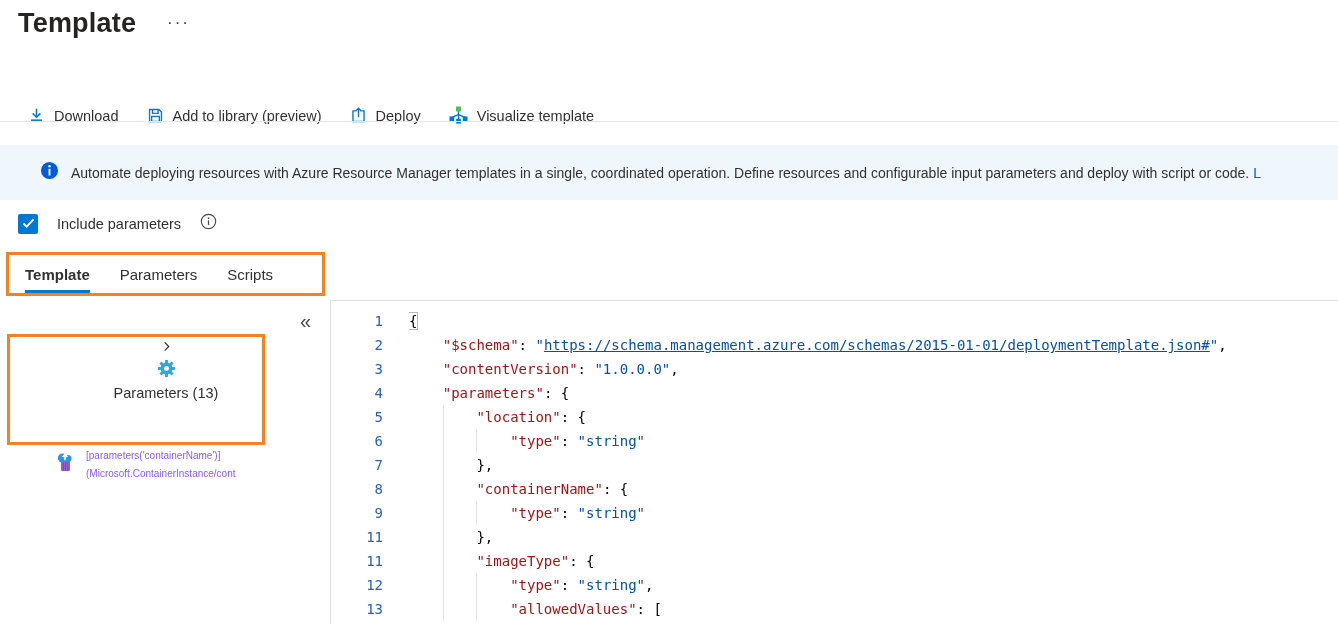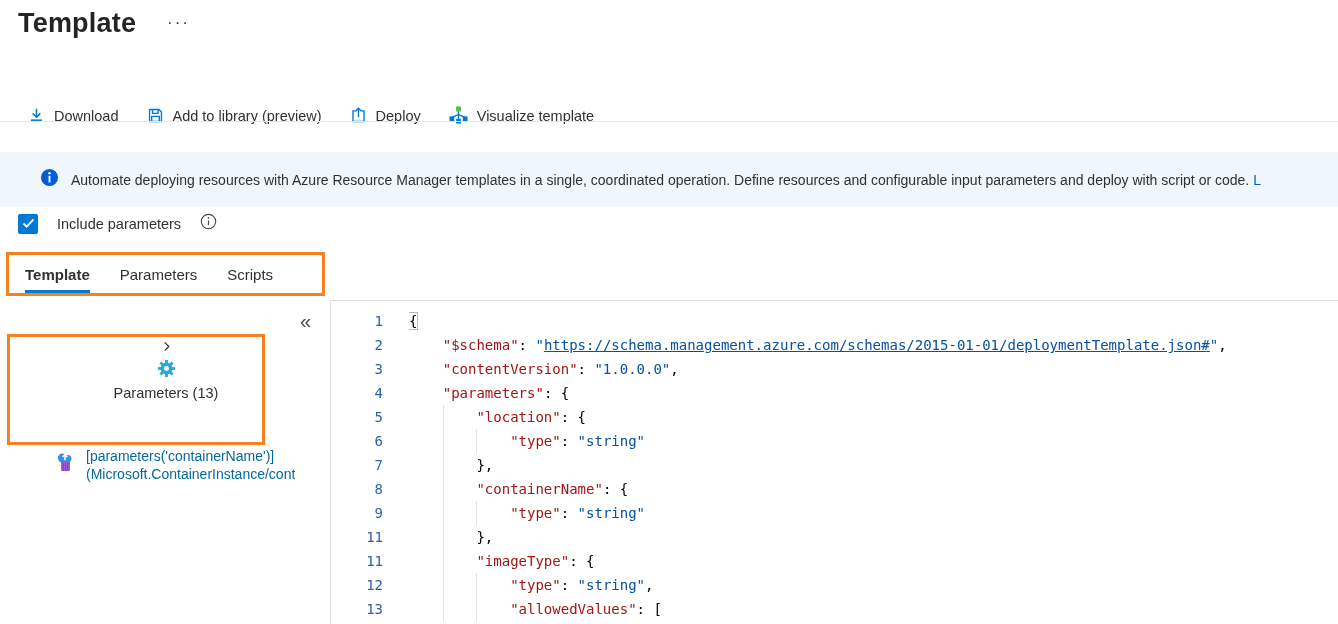--- a/index.html
+++ b/index.html
@@ -11,21 +11,21 @@
   #page-title { left:18px; top:8px; font-size:27px; font-weight:600; color:#252423; letter-spacing:.2px; }
   #more-btn { left:167px; top:13px; font-size:17px; color:#3b3a39; letter-spacing:2px; cursor:pointer; }
 
   
   #toolbar { left:28px; top:84px; height:30px; display:flex; align-items:center; gap:28px; }
   .tb-item { display:flex; align-items:center; gap:9px; font-size:14.5px; color:#323130; cursor:pointer; white-space:nowrap;margin-top:33px; }
   .tb-item svg { display:block; }
   #toolbar-divider { left:0; top:121px; width:1338px; height:1px; background:#e8e6e4; }
 
   
-  #banner { left:0; top:152px; width:1338px; height:55px; background:#eff6fc; display:flex; align-items:center; padding:0 6px 0 40px; overflow:hidden; }
+  #banner { left:0; top:145px; width:1338px; height:55px; background:#eff6fc; display:flex; align-items:center; padding:0 6px 0 40px; overflow:hidden; }
   #banner-text { font-size:14px; color:#323130; white-space:nowrap; overflow:hidden; margin-left:12px; }
   #banner-link { color:#015cda; cursor:pointer; }
 
   
   #include-row { left:18px; top:213px; display:flex; align-items:center; gap:19px; }
   #include-checkbox { width:20px; height:20px; background:#0078d4; border-radius:2px; display:flex; align-items:center; justify-content:center; cursor:pointer; }
   #include-label { font-size:14.5px; color:#323130; }
 
   
   #tabs-annotation { left:6px; top:252px; width:319px; height:44px; border:3px solid #f5821f; }
@@ -36,21 +36,21 @@
   
   #collapse-btn { left:300px; top:310px; font-size:20px; color:#484644; cursor:pointer; }
   #tree-annotation { left:7px; top:334px; width:258px; height:111px; border:3px solid #f5821f; }
   #tree { left:16px; top:341px; width:300px; }
   .tree-row { height:33px; display:flex; align-items:center; gap:7px; cursor:pointer;flex-direction:column; }
   .chev { width:16px; height:16px; display:flex; align-items:center; justify-content:center; }
   .tree-icon { width:20px; height:20px; display:flex; align-items:center; justify-content:center; }
   .tree-label { font-size:14.5px; color:#323130; white-space:nowrap; }
   #resource-item { left:52px; top:447px; display:flex; gap:8px; width:278px; cursor:pointer; }
   #resource-icon { width:26px; height:26px; margin-top:2px; }
-  .res-line { font-size:14px; line-height:18px; color:#0369a1; white-space:nowrap; overflow:hidden; }
+  .res-line { font-size:10px; line-height:18px; color:#8b5cf6; white-space:nowrap; overflow:hidden; }
 
   
   #editor { left:330px; top:300px; width:1008px; height:324px; border-top:1px solid #e1dfdd; border-left:1px solid #e1dfdd; padding-top:8px; overflow:hidden; background:#fff; cursor:text; }
   .code-line { display:flex; height:24px; line-height:24px; font-family:"DejaVu Sans Mono","Liberation Mono",monospace; font-size:14px; }
   .ln { width:52px; text-align:right; color:#2b61b2; flex:0 0 52px; user-select:none; }
   .code { margin-left:26px; white-space:pre; position:relative; flex:1; overflow:hidden; }
   .guide { position:absolute; top:0; bottom:0; width:1px; background:#e3e3e3; }
   .tok-punct { color:#000; }
   .tok-key { color:#a31515; }
   .tok-str { color:#0451a5; }

